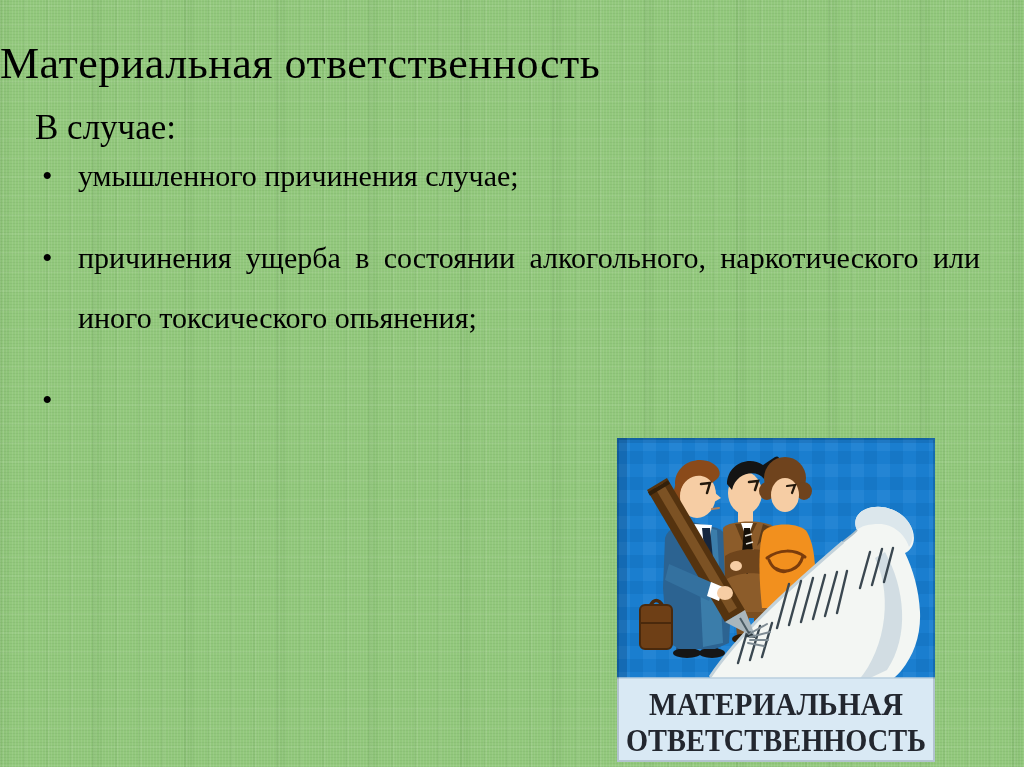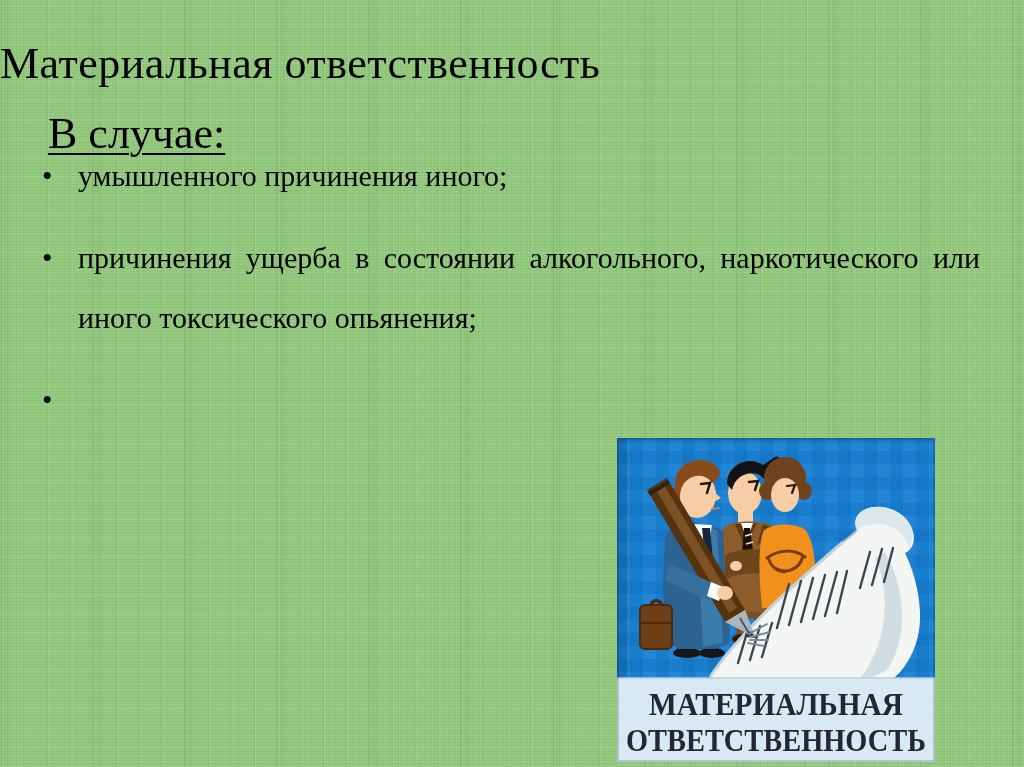--- a/index.html
+++ b/index.html
@@ -17,23 +17,22 @@
       repeating-linear-gradient(0deg, rgba(255,255,255,.05) 0 2px, rgba(0,0,0,0) 2px 19px),
       repeating-linear-gradient(90deg, rgba(40,90,30,.04) 0 10px, rgba(0,0,0,0) 10px 92px);
   }
   .title{
     position:absolute;left:0;top:38px;width:100%;
     margin:0;text-align:left;
     font-size:44px;font-weight:400;line-height:1.2;
     letter-spacing:.5px;
   }
   .lead{
-    position:absolute;left:48px;top:106px;
-    font-size:44px;line-height:1.25;
-    text-decoration:underline;
+    position:absolute;left:35px;top:106px;
+    font-size:35px;line-height:1.25;
     text-decoration-thickness:2px;
     text-underline-offset:5px;
   }
   .bullets{
     position:absolute;left:40px;top:146px;width:940px;
     margin:0;padding:0;list-style:none;
   }
   .bullets li{
     position:relative;
     padding-left:38px;
@@ -62,21 +61,21 @@
 
 <div class="slide">
 
   <h1 class="title">Материальная ответственность</h1>
 
   <div class="lead">В случае:</div>
 
   <ul class="bullets">
     <li>
       <span class="dot">•</span>
-      <span>умышленного причинения иного;</span>
+      <span>умышленного причинения случае;</span>
     </li>
     <li>
       <span class="dot">•</span>
       <span>причинения ущерба в состоянии алкогольного, наркотического или иного токсического опьянения;</span>
     </li>
     <li>
       <span class="dot">•</span>
     </li>
   </ul>
 

